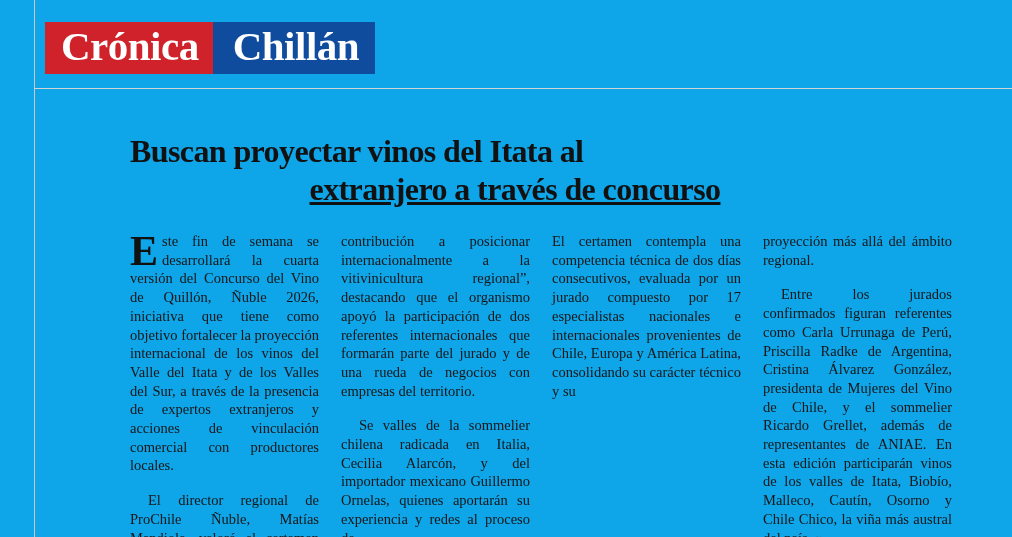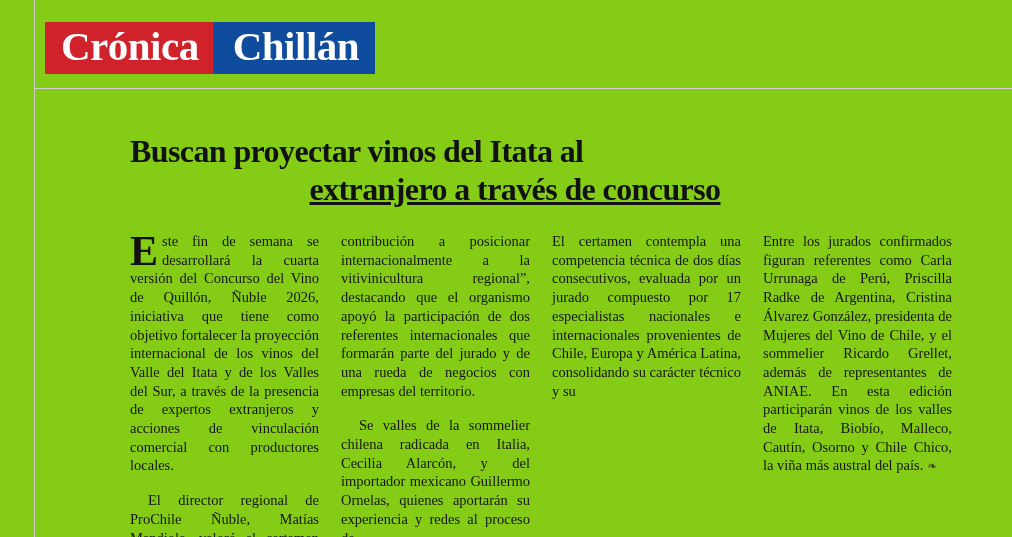--- a/index.html
+++ b/index.html
@@ -11,21 +11,21 @@
     width: 1012px;
     height: 537px;
     overflow: hidden;
     font-family: "Liberation Serif", serif;
     color: #1a1a1a;
   }
   .page {
     position: relative;
     width: 1012px;
     height: 537px;
-    background: #84cc16;
+    background: #0ea5e9;
     box-sizing: border-box;
   }
   
   .left-rule {
     position: absolute;
     left: 34px;
     top: 0;
     width: 1px;
     height: 537px;
     background: #c9c9c9;
@@ -168,18 +168,19 @@
     <div class="col">
       <p class="first"><span>contribución a posicionar internacionalmente a la vitivinicultura regional”, destacando que el organismo apoyó la participación de dos referentes internacionales que formarán parte del jurado y de una rueda de negocios con empresas del territorio.</span></p>
       <p><span>Se valles de la sommelier chilena radicada en Italia, Cecilia Alarcón, y del importador mexicano Guillermo Ornelas, quienes aportarán su experiencia y redes al proceso de</span></p>
     </div>
 
     <div class="col">
       <p><span>El certamen contempla una competencia técnica de dos días consecutivos, evaluada por un jurado compuesto por 17 especialistas nacionales e internacionales provenientes de Chile, Europa y América Latina, consolidando su carácter técnico y su</span></p>
     </div>
 
     <div class="col">
+      <p class="first"><span>proyección más allá del ámbito regional.</span></p>
       <p><span>Entre los jurados confirmados figuran referentes como Carla Urrunaga de Perú, Priscilla Radke de Argentina, Cristina Álvarez González, presidenta de Mujeres del Vino de Chile, y el sommelier Ricardo Grellet, además de representantes de ANIAE. En esta edición participarán vinos de los valles de Itata, Biobío, Malleco, Cautín, Osorno y Chile Chico, la viña más austral del país.</span><span class="endmark">❧</span></p>
     </div>
 
   </div>
 
 </div>
 
 </body></html>

